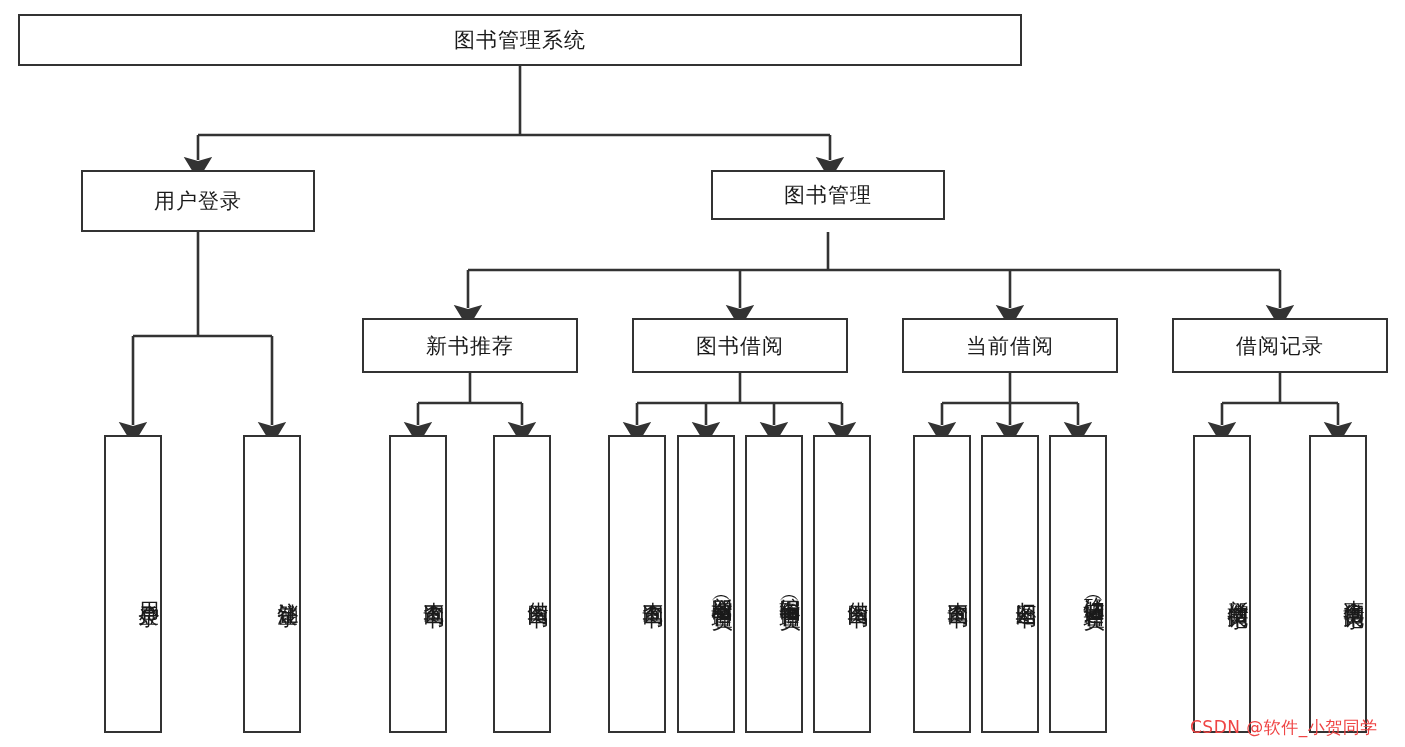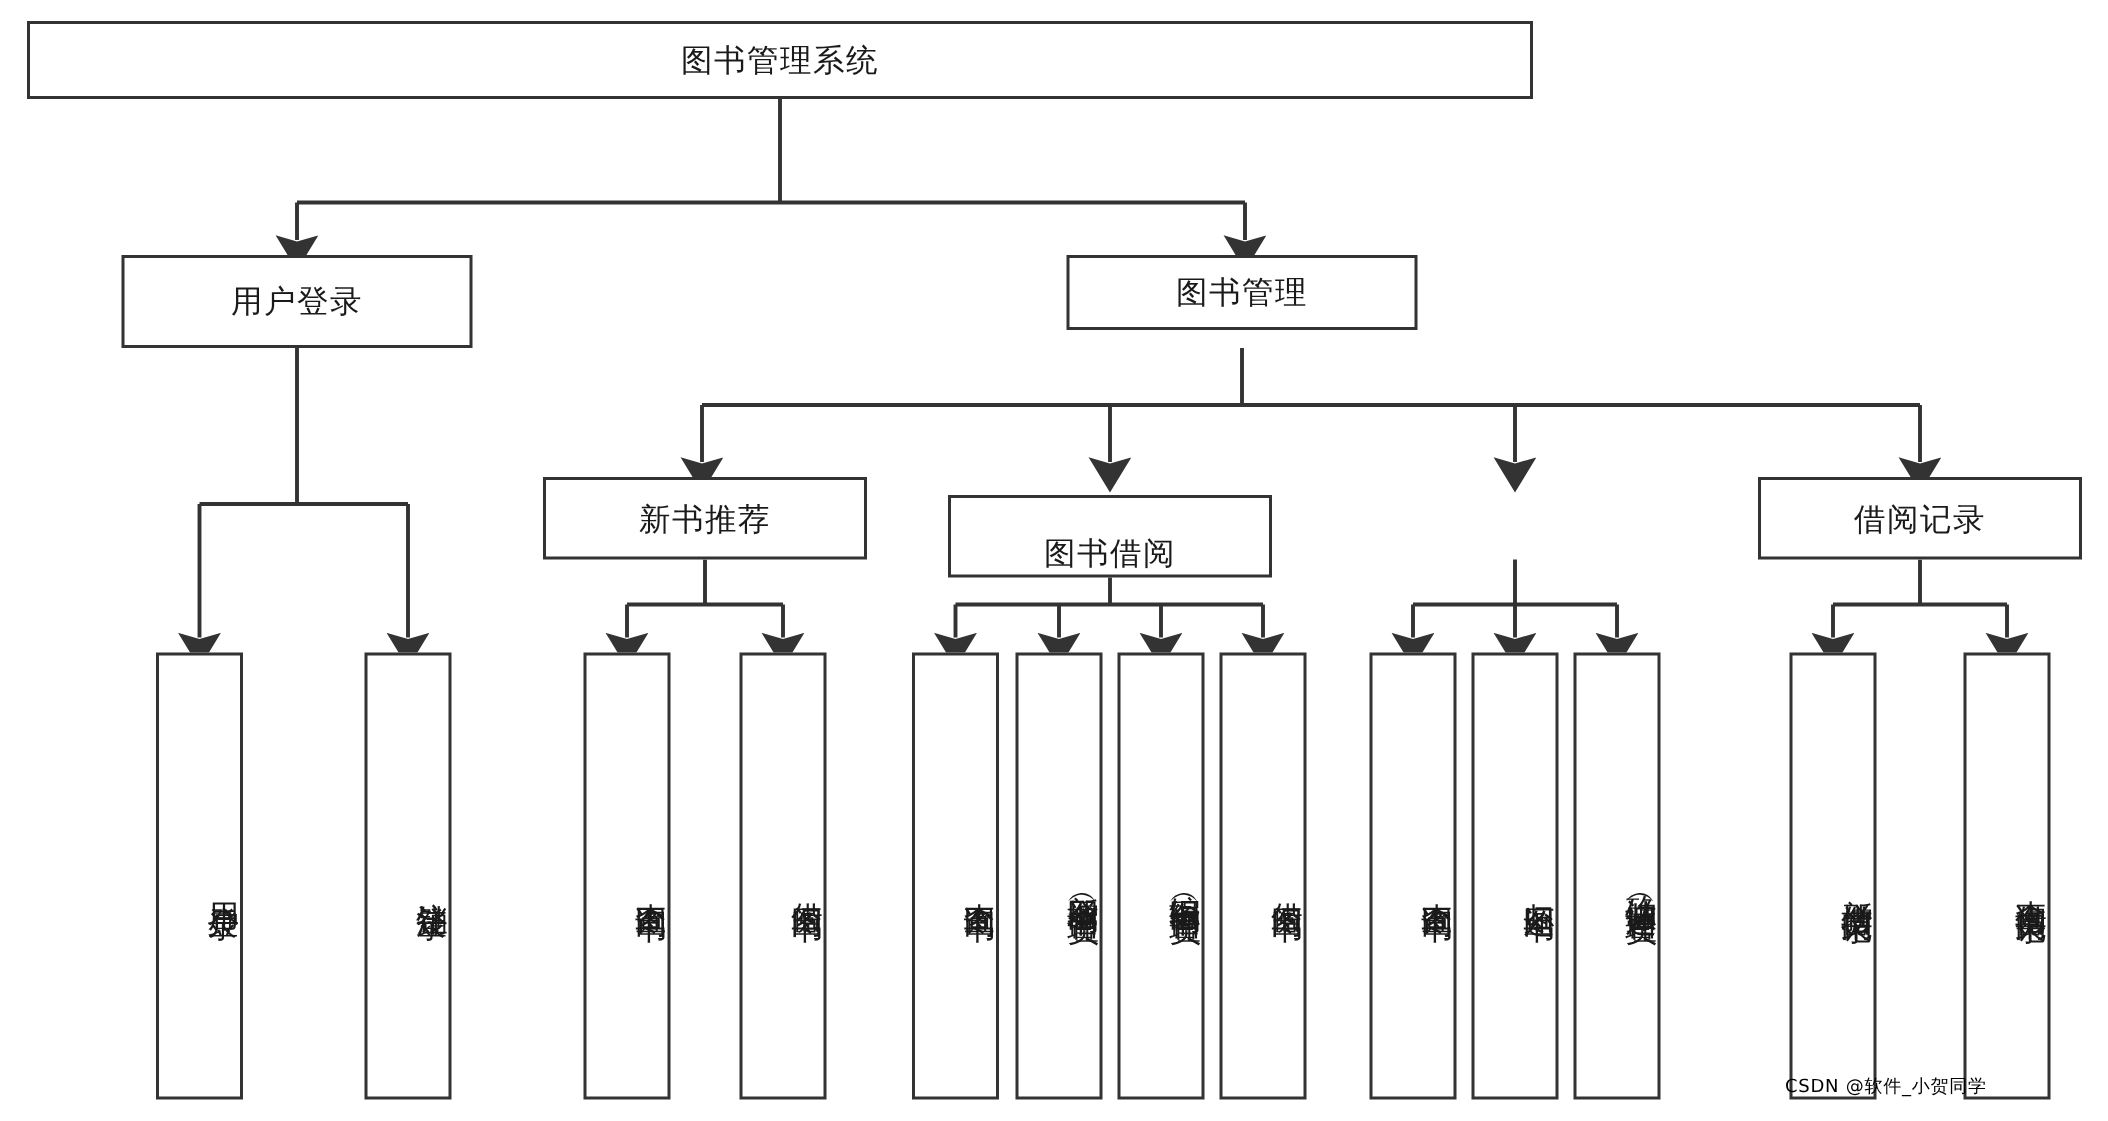--- a/index.html
+++ b/index.html
@@ -50,22 +50,22 @@
     padding-top: 10px;
   }
   .node.vert .vtext {
     writing-mode: vertical-rl;
     text-orientation: upright;
     line-height: 1.05;
     text-align: left;
   }
   .watermark {
     position: absolute;
-    font-size: 12px;
-    color: #000000;
+    font-size: 17px;
+    color: #ef4444;
     letter-spacing: 0.5px;
     white-space: nowrap;
   }
 </style>
 </head>
 <body>
 
 <div id="stage">
 
   <svg id="wires" viewBox="0 0 1405 747">
@@ -125,22 +125,25 @@
   <div class="node horiz" style="left:81px; top:170px; width:234px; height:62px;">
     <span>用户登录</span>
   </div>
   <div class="node horiz" style="left:711px; top:170px; width:234px; height:50px;">
     <span>图书管理</span>
   </div>
 
   <div class="node horiz" style="left:362px; top:318px; width:216px; height:55px;justify-content:center;">
     <span>新书推荐</span>
   </div>
-  <div class="node horiz" style="left:632px; top:330px; width:216px; height:55px;align-items:flex-end;">
+  <div class="node horiz" style="left:632px; top:318px; width:216px; height:55px;">
     <span>图书借阅</span>
+  </div>
+  <div class="node horiz" style="left:902px; top:318px; width:216px; height:55px;">
+    <span>当前借阅</span>
   </div>
   <div class="node horiz" style="left:1172px; top:318px; width:216px; height:55px;">
     <span>借阅记录</span>
   </div>
 
   <div class="node vert" style="left:104px; top:435px; width:58px; height:298px;">
     <span class="vtext">用户登录</span>
   </div>
   <div class="node vert" style="left:243px; top:435px; width:58px; height:298px;">
     <span class="vtext">注销登录</span>

